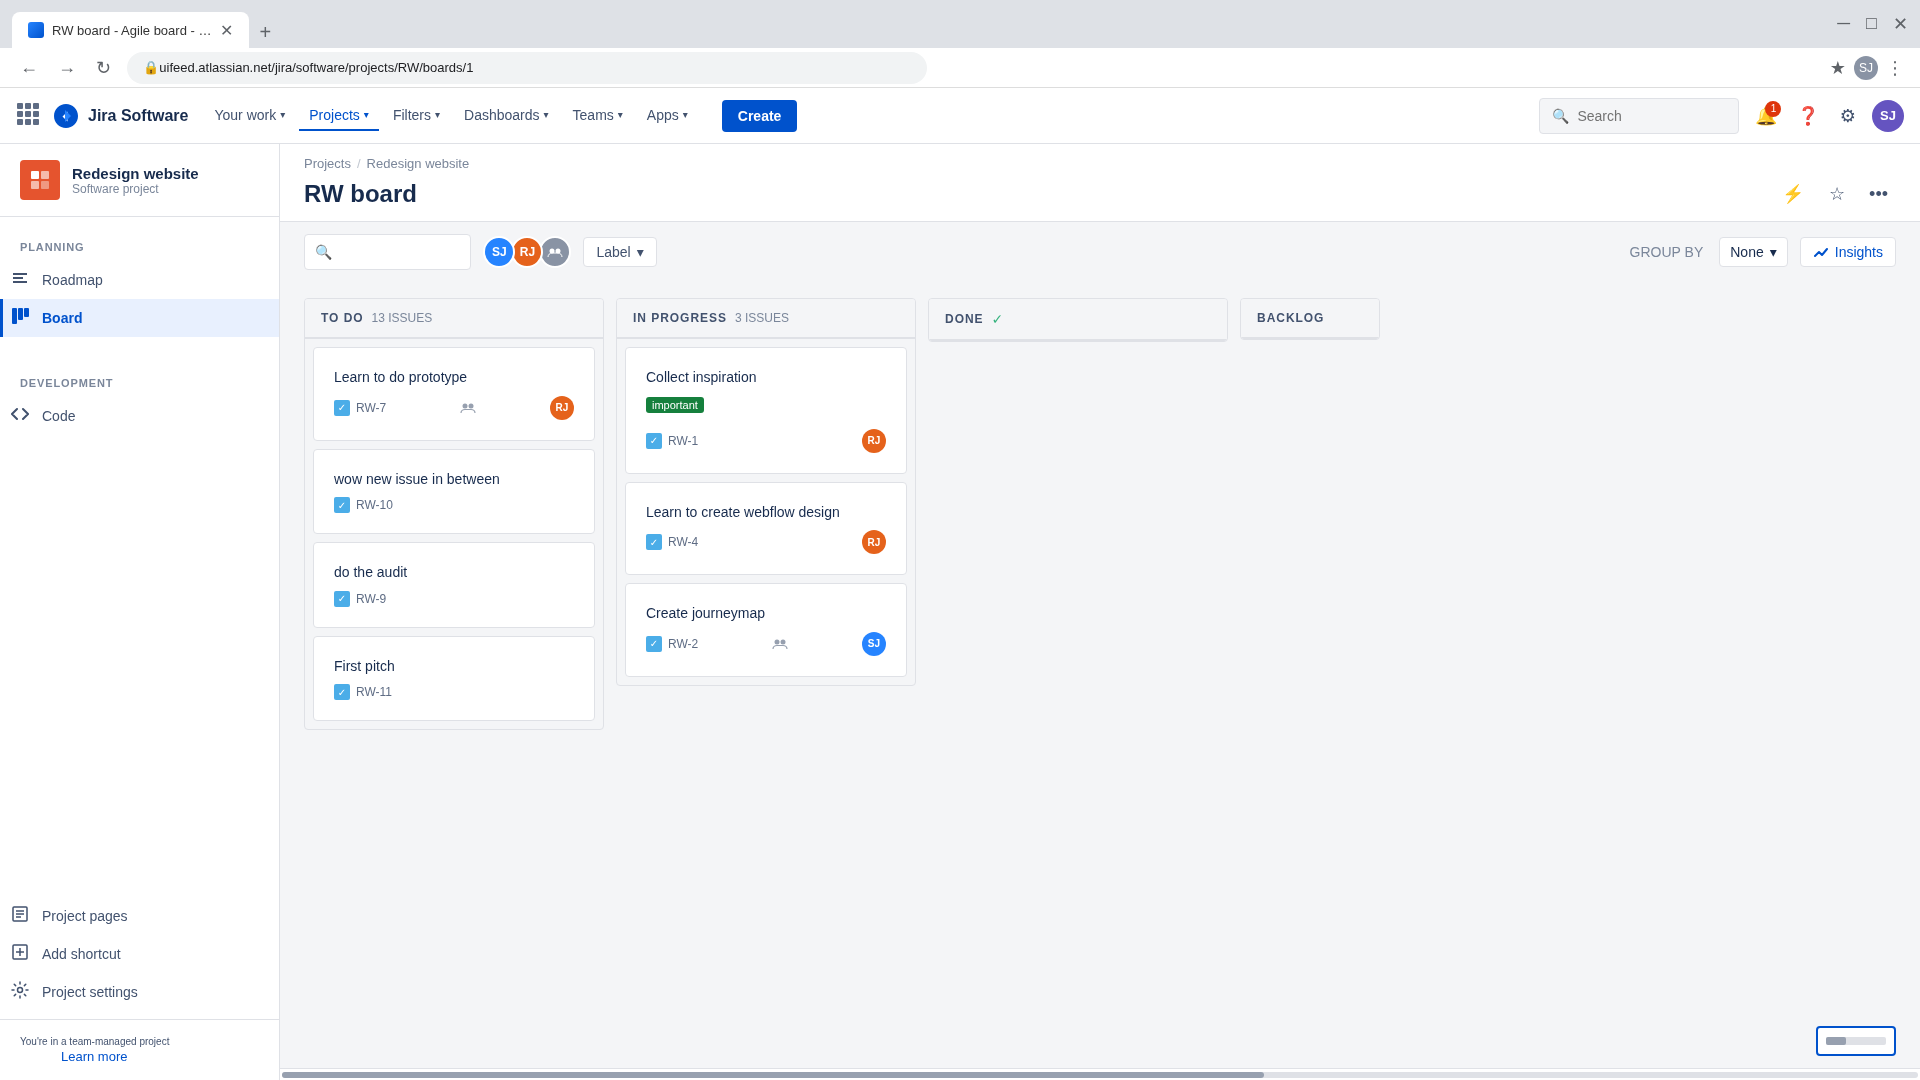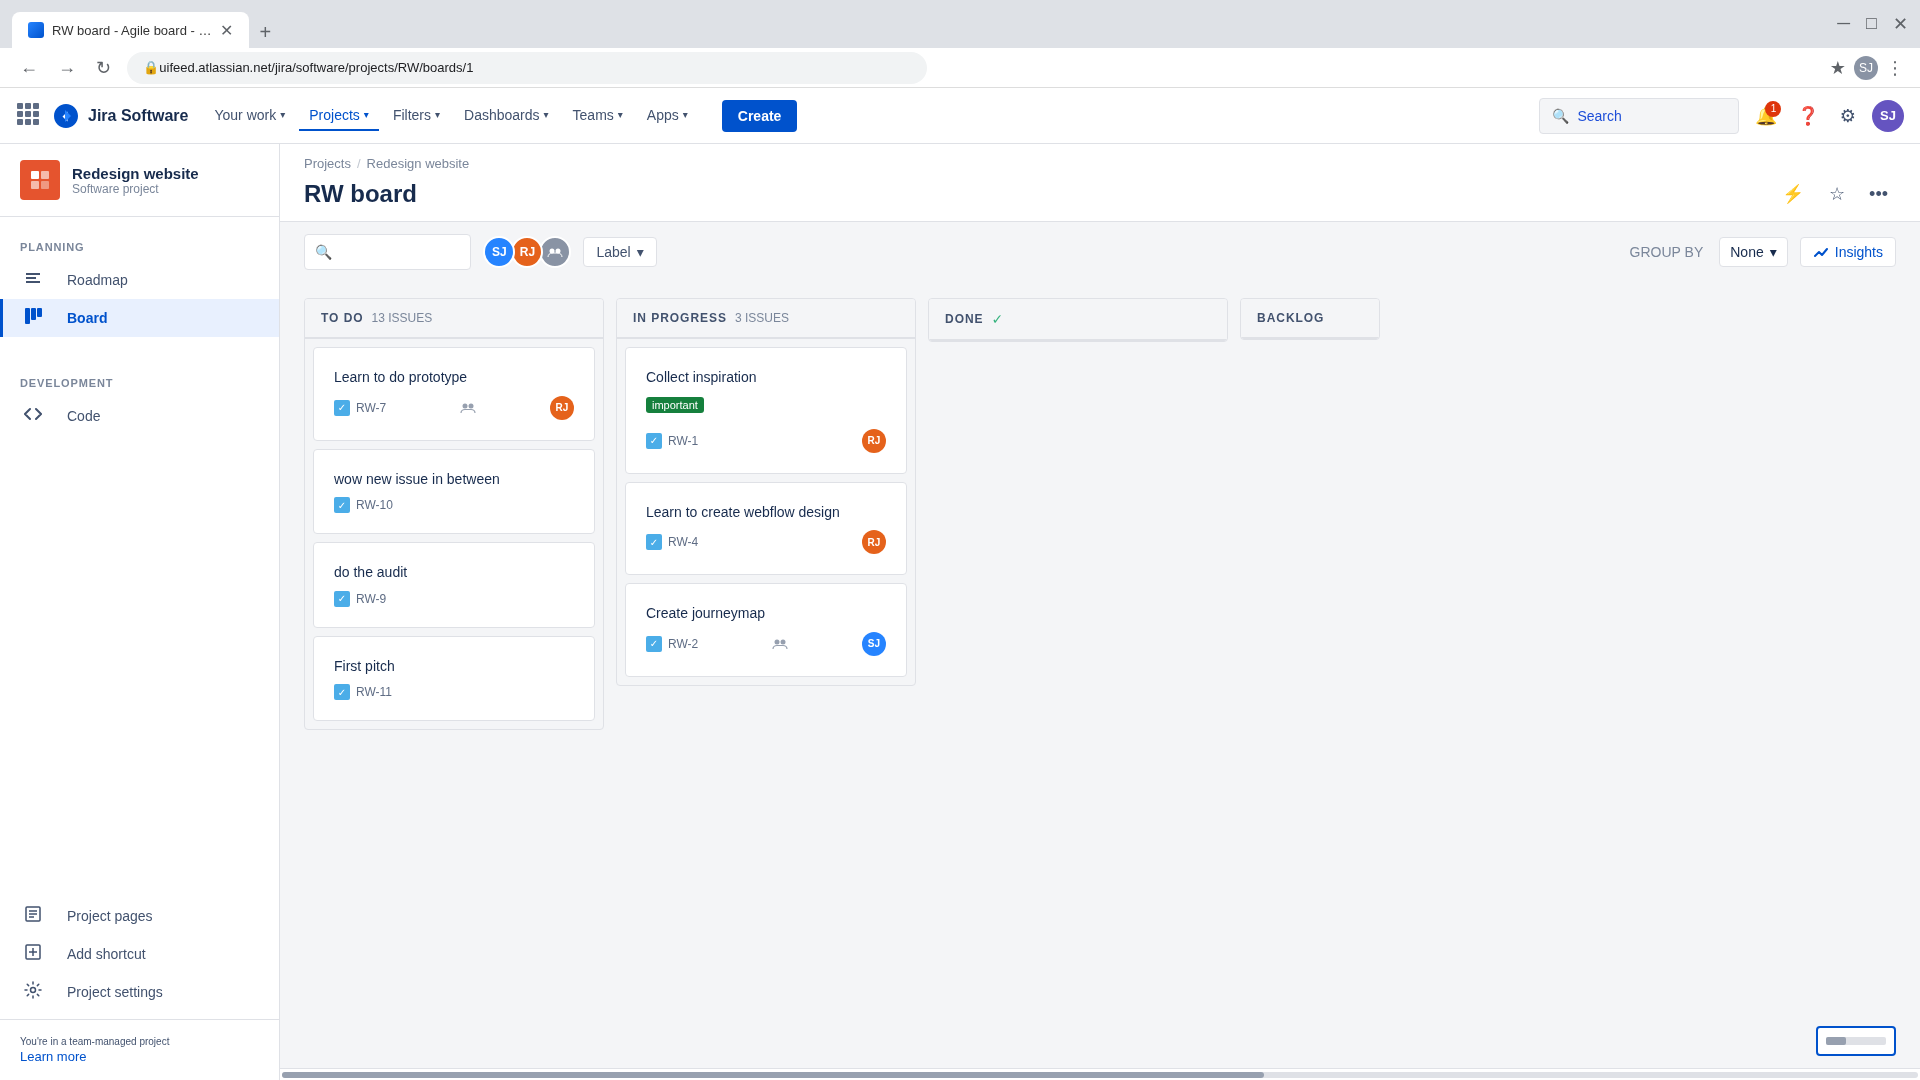--- a/index.html
+++ b/index.html
@@ -41,26 +41,26 @@
 
     
     .sidebar { width: 280px; background: #fff; border-right: 1px solid #dfe1e6; display: flex; flex-direction: column; overflow-y: auto; flex-shrink: 0; }
     .project-header { padding: 16px 20px; display: flex; align-items: center; gap: 12px; border-bottom: 1px solid #dfe1e6; }
     .project-icon { width: 40px; height: 40px; background: #e5542e; border-radius: 4px; display: flex; align-items: center; justify-content: center; color: #fff; font-size: 18px; flex-shrink: 0; }
     .project-info { flex: 1; }
     .project-name { font-size: 15px; font-weight: 600; color: #172b4d; }
     .project-type { font-size: 12px; color: #7a869a; }
     .sidebar-section { padding: 16px 0; }
     .sidebar-section-label { padding: 8px 20px; font-size: 11px; font-weight: 700; color: #7a869a; text-transform: uppercase; letter-spacing: 0.08em; }
-    .sidebar-item { display: flex; align-items: center; gap: 24px; padding: 8px 20px; cursor: pointer; color: #42526e; font-size: 14px; border-left: 3px solid transparent; }
+    .sidebar-item { display: flex; align-items: center; gap: 12px; padding: 8px 7px; cursor: pointer; color: #42526e; font-size: 14px; border-left: 3px solid transparent; }
     .sidebar-item.active { background: #e8f0fe; color: #0052cc; border-left-color: #0052cc; font-weight: 600; }
     .sidebar-item-icon { font-size: 16px; width: 20px; text-align: center; flex-shrink: 0; }
     .sidebar-bottom { margin-top: auto; padding: 16px 20px; border-top: 1px solid #dfe1e6; }
     .team-msg { font-size: 10px; color: #42526e; margin-bottom: 1px; }
-    .learn-more { font-size: 13px; color: #0052cc; cursor: pointer; text-decoration: none; }
+    .learn-more { font-size: 13px; color: #0052cc; cursor: pointer; text-decoration: none; margin-left: 41px; }
 
     
     .board-area { flex: 1; overflow-x: auto; overflow-y: hidden; display: flex; flex-direction: column; background: #f4f5f7; }
     .board-header { padding: 12px 24px 0; background: #fff; border-bottom: 1px solid #dfe1e6; }
     .breadcrumb { display: flex; align-items: center; gap: 6px; font-size: 13px; color: #7a869a; margin-bottom: 8px; }
     .breadcrumb a { color: #7a869a; text-decoration: none; cursor: pointer; }
     .breadcrumb-sep { color: #c1c7d0; }
     .board-title-row { display: flex; align-items: center; gap: 0; padding-bottom: 12px; }
     .board-title { font-size: 24px; font-weight: 700; color: #172b4d; }
     .board-actions { margin-left: auto; display: flex; gap: 8px; }
@@ -174,21 +174,21 @@
     </div>
     <div class="header-nav-item">
       <span>Apps</span>
       <span class="chevron">▾</span>
     </div>
   </nav>
   <button class="create-btn">Create</button>
   <div class="header-right">
     <div class="header-search">
       <span>🔍</span>
-      <span style="color:#1d4ed8;">Search</span>
+      <span style="color:#737373;">Search</span>
     </div>
     <button class="header-icon-btn">
       🔔
       <span class="notif-badge">1</span>
     </button>
     <button class="header-icon-btn">❓</button>
     <button class="header-icon-btn">⚙</button>
     <div class="avatar-header">SJ</div>
   </div>
 </div>

